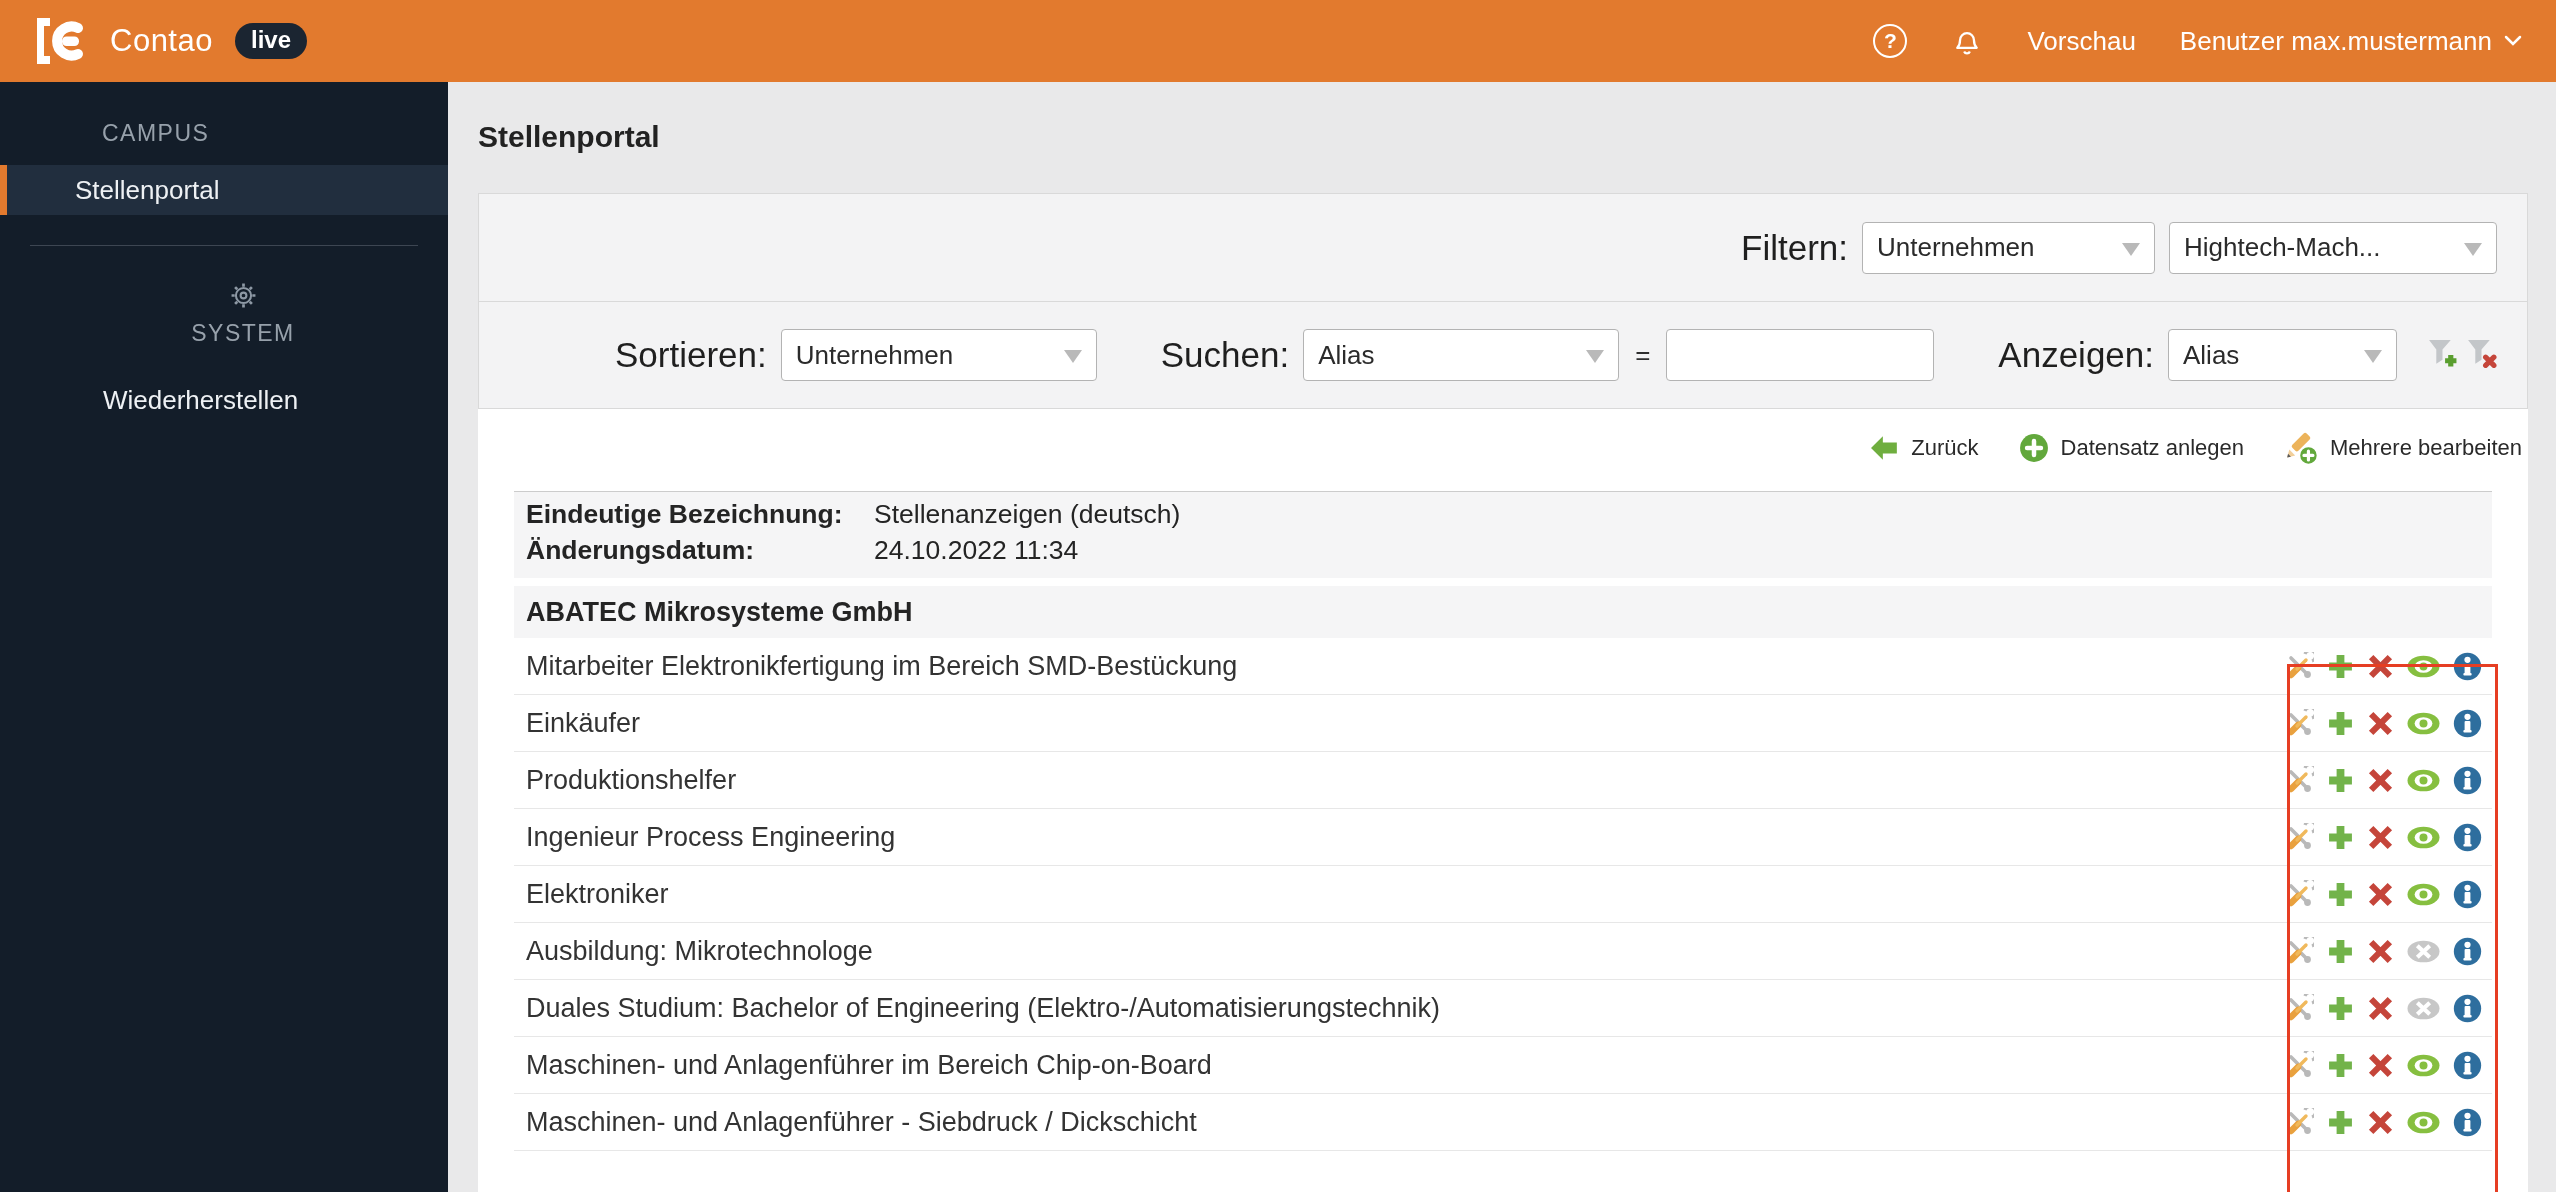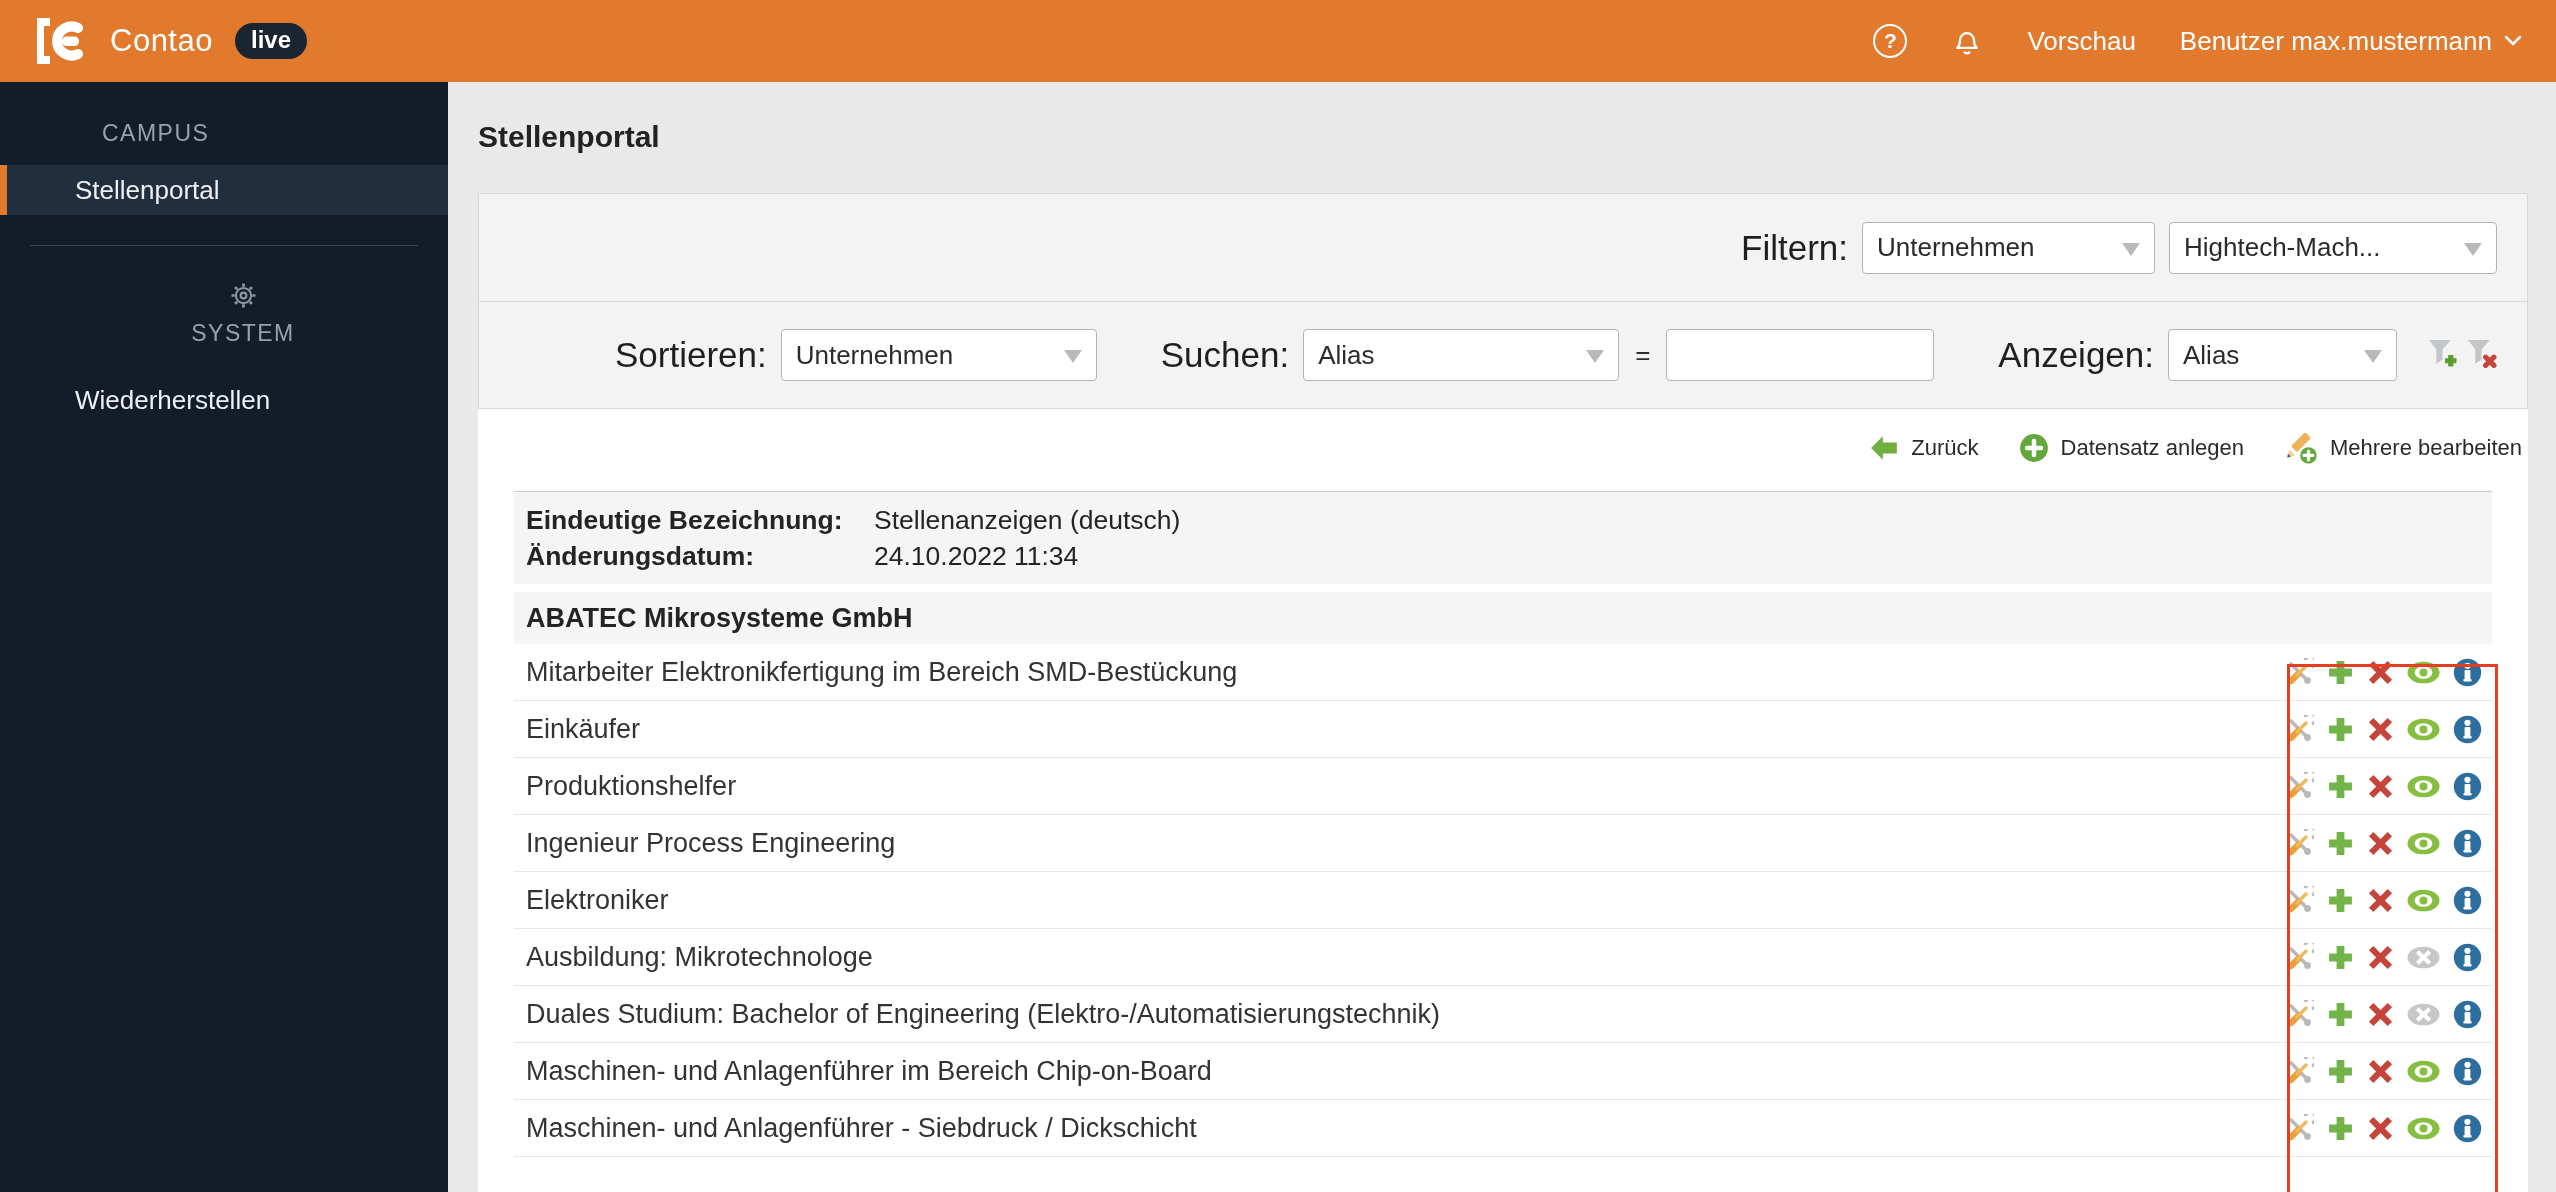--- a/index.html
+++ b/index.html
@@ -25,21 +25,21 @@
   .user{display:flex; align-items:center; gap:12px;}
 
   
   .side{position:absolute; left:0; top:82px; width:448px; bottom:0; background:var(--sidebar); color:#eef1f4;}
   .sgroup-label{margin-top:38px; padding-left:102px; font-size:23px; letter-spacing:1.5px; color:var(--muted);}
   .sitem{margin-top:18px; height:50px; display:flex; align-items:center; padding-left:75px; font-size:26px; cursor:default;}
   .sitem.active{background:var(--sidebar-active); border-left:7px solid var(--orange); padding-left:68px;}
   .sdivider{margin:30px 30px 0; border-top:1px solid #3d4652;}
   .sgroup-head{margin-top:36px; padding-left:38px; display:flex; align-items:center; gap:5px;
        font-size:23px; letter-spacing:1.5px; color:var(--muted);flex-direction:column;}
-  .sitem.plain{margin-top:28px;}
+  .sitem.plain{margin-top:28px;margin-left:28px;}
 
   
   .main{position:absolute; left:448px; top:82px; right:0; bottom:0; background:var(--page-bg);
         padding:0 28px 0 30px; overflow:hidden;}
   h1{margin-top:38px; font-size:30px; font-weight:bold; color:#222;}
 
   .panel{margin-top:39px; border:1px solid var(--panel-border); background:var(--panel-bg);}
   .panel-row{height:107px; display:flex; align-items:center; justify-content:flex-end; padding:0 30px;}
   .panel-row + .panel-row{border-top:1px solid var(--panel-border);}
   .grp{display:flex; align-items:center; gap:14px;}
@@ -55,21 +55,21 @@
   .eq{font-size:26px; margin:0 2px;}
   .panel-icons{display:flex; align-items:center; gap:8px; margin-left:16px;}
 
   
   .white-area{background:#fff; position:relative; min-height:720px; padding-bottom:60px;}
   .actions{display:flex; justify-content:flex-end; align-items:center; gap:40px; padding:22px 6px 24px 0;
        font-size:22px; color:#2a2a2a;}
   .action{display:flex; align-items:center; gap:12px; cursor:pointer;}
 
   .tbl{margin:2px 36px 0;}
-  .meta{background:var(--block-bg); border-top:1px solid #cccccc; padding:10px 0 10px 12px;
+  .meta{background:var(--block-bg); border-top:1px solid #cccccc; padding:4px 0 10px 12px;
         font-size:26.5px; line-height:36px; color:#242424;}
   .meta .lbl{display:inline-block; width:348px; font-weight:bold;}
   .groupHead{background:var(--block-bg); margin-top:8px; height:52px; display:flex; align-items:center;
         padding-left:12px; font-weight:bold; font-size:27px; color:#242424;}
   .jrow{height:57px; display:flex; align-items:center; border-bottom:1px solid var(--row-border);
         padding-left:12px; font-size:27px; color:#333;}
   .jrow .title{flex:1; padding-right:20px; white-space:nowrap; overflow:hidden;}
   .icons{display:flex; align-items:center; gap:13px; padding-right:10px;}
   .icons svg{display:block;}
 

